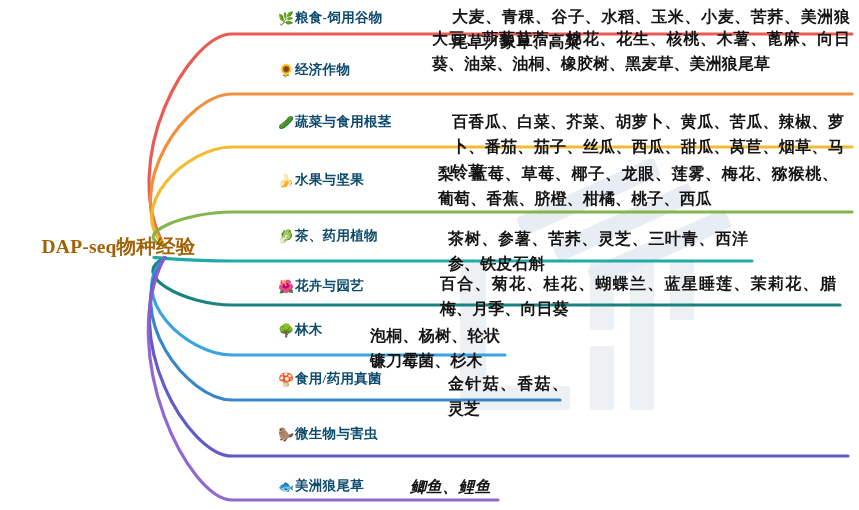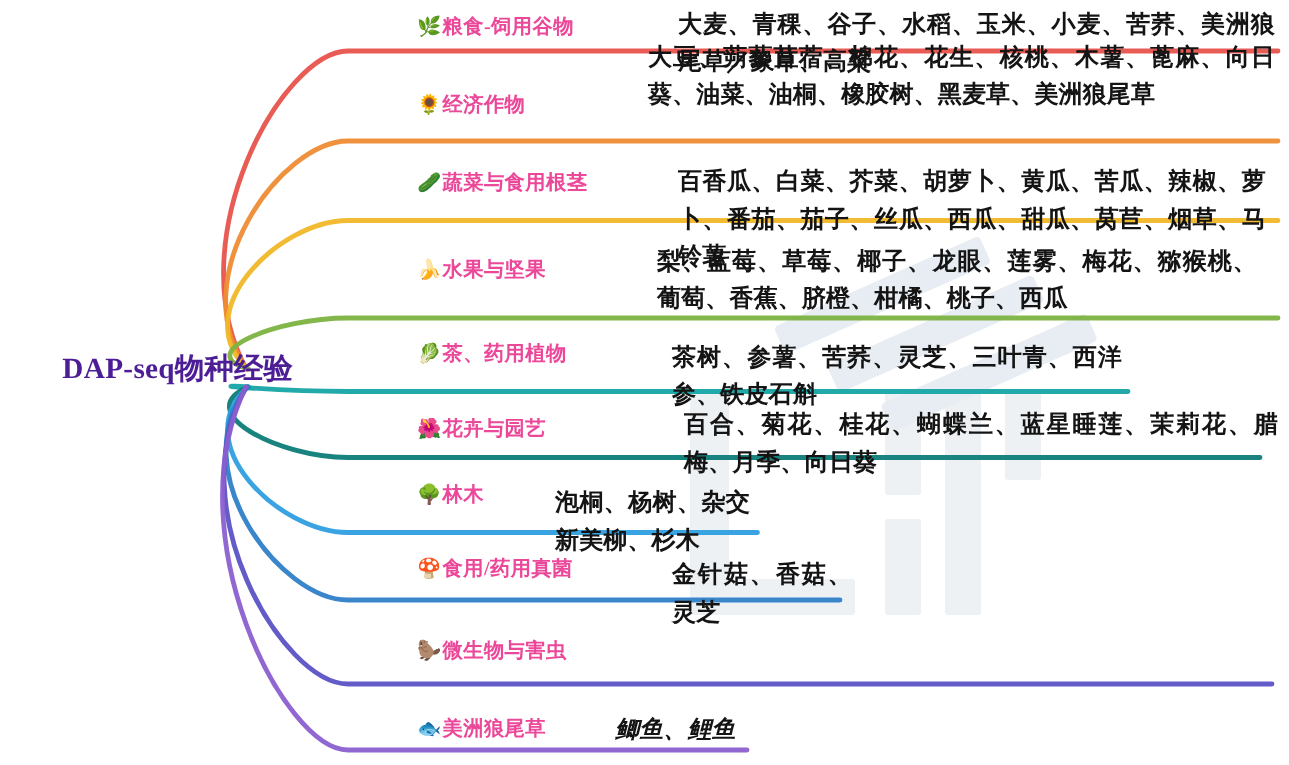--- a/index.html
+++ b/index.html
@@ -26,21 +26,21 @@
     z-index:1;
     pointer-events:none;
   }
   .root-title{
     position:absolute;
     left:6px;top:236px;
     width:225px;
     text-align:center;
     font-size:19.5px;
     font-weight:700;
-    color:#4c1d95;
+    color:#a16207;
     letter-spacing:0.2px;
     z-index:3;
     line-height:1.1;
     white-space:nowrap;
   }
   .rows{
     position:absolute;left:0;top:0;
     width:859px;height:510px;
     z-index:2;
   }
@@ -61,21 +61,21 @@
     font-size:13px;
     line-height:1;
     display:inline-block;
     width:15px;
     text-align:center;
     font-family:"DejaVu Sans","Liberation Sans",sans-serif;
   }
   .row-title{
     font-size:13.5px;
     font-weight:700;
-    color:#ec4899;
+    color:#0c4a6e;
     letter-spacing:0.3px;
   }
   .row-items{
     position:absolute;
     font-size:16px;
     font-weight:700;
     color:#141414;
     line-height:1.55;
     letter-spacing:0.1px;
     text-align:justify;
@@ -155,28 +155,28 @@
           <span class="row-title">茶、药用植物</span>
         </div>
       </div>
       <div class="row-items" style="left: 448px; top: 227px; width: 300px;">茶树、参薯、苦荞、灵芝、三叶青、西洋参、铁皮石斛</div>
       <div class="row" style="top: 277px;">
         <div class="row-label">
           <span class="row-icon">🌺</span>
           <span class="row-title">花卉与园艺</span>
         </div>
       </div>
-      <div class="row-items" style="left: 456px; top: 272px; width: 396px;">百合、菊花、桂花、蝴蝶兰、蓝星睡莲、茉莉花、腊梅、月季、向日葵</div>
+      <div class="row-items" style="left: 440px; top: 272px; width: 396px;">百合、菊花、桂花、蝴蝶兰、蓝星睡莲、茉莉花、腊梅、月季、向日葵</div>
       <div class="row" style="top: 321px;">
         <div class="row-label">
           <span class="row-icon">🌳</span>
           <span class="row-title">林木</span>
         </div>
       </div>
-      <div class="row-items" style="left: 370px; top: 324px; width: 130px;">泡桐、杨树、杂交新美柳、杉木</div>
+      <div class="row-items" style="left: 370px; top: 324px; width: 130px;">泡桐、杨树、轮状镰刀霉菌、杉木</div>
       <div class="row" style="top: 370px;">
         <div class="row-label">
           <span class="row-icon">🍄</span>
           <span class="row-title">食用/药用真菌</span>
         </div>
       </div>
       <div class="row-items" style="left: 448px; top: 372px; width: 120px;">金针菇、香菇、灵芝</div>
       <div class="row" style="top: 425px;">
         <div class="row-label">
           <span class="row-icon">🦫</span>

